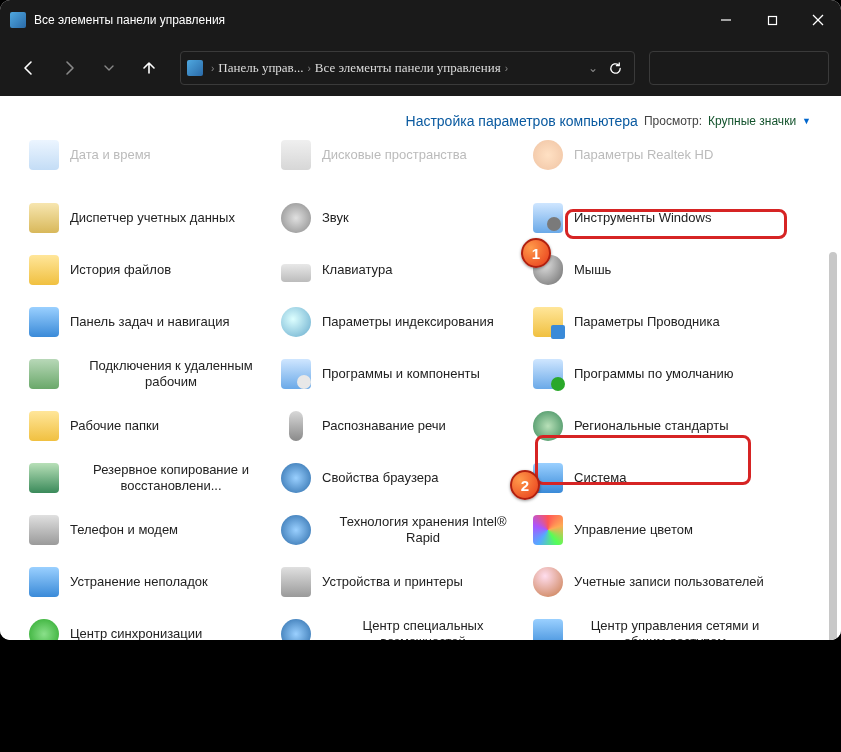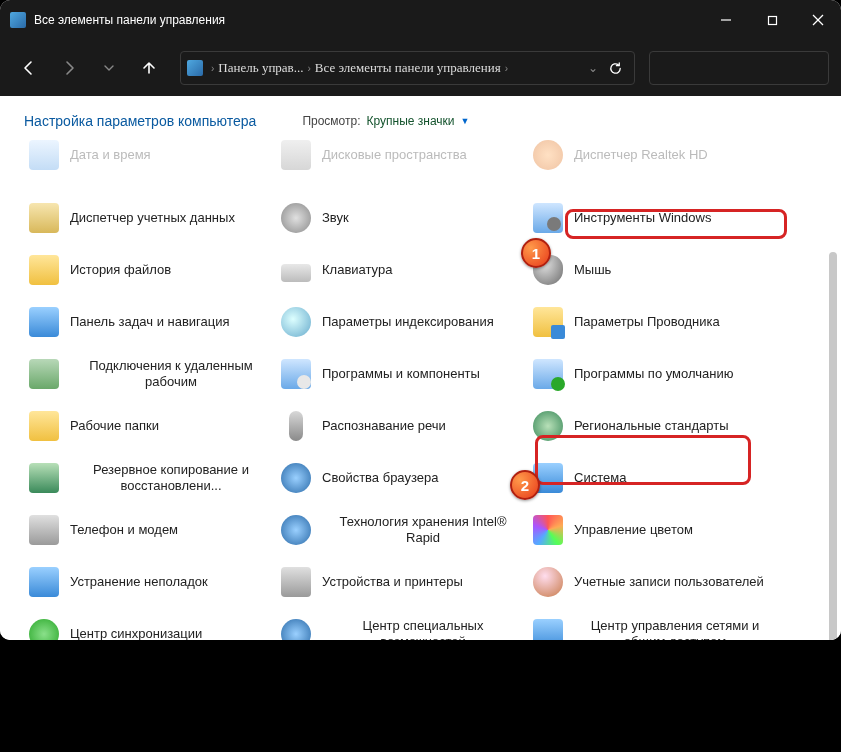--- a/index.html
+++ b/index.html
@@ -14,21 +14,21 @@
   .navbtn { width: 34px; height: 34px; display: flex; align-items: center; justify-content: center; color: #888; border-radius: 4px; }
   .navbtn.enabled { color: #fff; }
   .navbtn svg { stroke: currentColor; }
   .addrbox { flex: 1; height: 34px; border: 1px solid #3a3a3a; border-radius: 4px; display: flex; align-items: center; padding: 0 6px; margin-left: 8px; color: #ddd; font-size: 13px; gap: 4px; }
   .addrbox .seg { display: flex; align-items: center; gap: 3px; white-space: nowrap; font-family: Liberation Serif, serif; }
   .addrbox .chev { color: #888; font-size: 10px; }
   .addrbox .addr-icon { width: 16px; height: 16px; background: linear-gradient(135deg,#4fa8e0,#2a6aa8); border-radius: 2px; margin-right: 4px; }
   .addrbox .spacer { flex: 1; }
   .searchbox { width: 180px; height: 34px; border: 1px solid #3a3a3a; border-radius: 4px; margin-left: 8px; }
   .content { flex: 1; background: #fff; position: relative; overflow: hidden; }
-  .header-row { display: flex; align-items: center; justify-content: flex-start; padding: 16px 24px 10px 24px; gap: 40px; }
+  .header-row { display: flex; align-items: center; justify-content: flex-end; padding: 16px 24px 10px 24px; }
   .header-row .htitle { color: #0a5aa0; font-size: 14px; }
   .view-dd { display: flex; align-items: center; gap: 6px; font-size: 12px; color: #444; padding: 2px 6px; border-radius: 4px; }
   .view-dd .vlink { color: #14532d; }
   .view-dd .tri { color: #0066cc; font-size: 9px; }
   .hl1-box { position: absolute; top: 113px; right: 54px; width: 222px; height: 30px; border: 3px solid #d62424; border-radius: 8px; pointer-events: none; }
   .hl2-box { position: absolute; top: 339px; left: 535px; width: 216px; height: 50px; border: 3px solid #d62424; border-radius: 8px; pointer-events: none; }
   .badge { position: absolute; width: 30px; height: 30px; border-radius: 50%; background: radial-gradient(circle at 30% 30%, #ff9a4a, #e83a1a); color: #fff; font-weight: bold; display: flex; align-items: center; justify-content: center; font-size: 15px; border: 2px solid #b02010; box-shadow: 0 1px 3px rgba(0,0,0,0.4); }
   .items-area { padding: 0 12px 10px 24px; height: 572px; overflow: hidden; text-align: center; }
   .grid { display: grid; grid-template-columns: repeat(3, 252px); grid-auto-rows: 52px; }
   .cp-item { display: flex; align-items: center; gap: 10px; padding: 2px 4px; cursor: default; }
@@ -132,21 +132,21 @@
         <div class="cp-item row0-fade" style="grid-row:1;height:30px">
           <div class="ico">
               <div class="igen" style="background:linear-gradient(#d8d8d8,#9a9a9a);"></div>
             </div>
           <div class="lbl">Дисковые пространства</div>
         </div>
         <div class="cp-item row0-fade" style="grid-row:1;height:30px">
           <div class="ico">
               <div class="igen" style="background:radial-gradient(circle,#ffb36a,#d86a1a);border-radius:50%"></div>
             </div>
-          <div class="lbl">Диспетчер Realtek HD</div>
+          <div class="lbl">Параметры Realtek HD</div>
         </div>
 
         <div class="cp-item">
           <div class="ico">
               <div class="igen" style="background:linear-gradient(#f7e6b0,#d8b85a);"></div>
             </div>
           <div class="lbl">Диспетчер учетных данных</div>
         </div>
         <div class="cp-item">
           <div class="ico">

